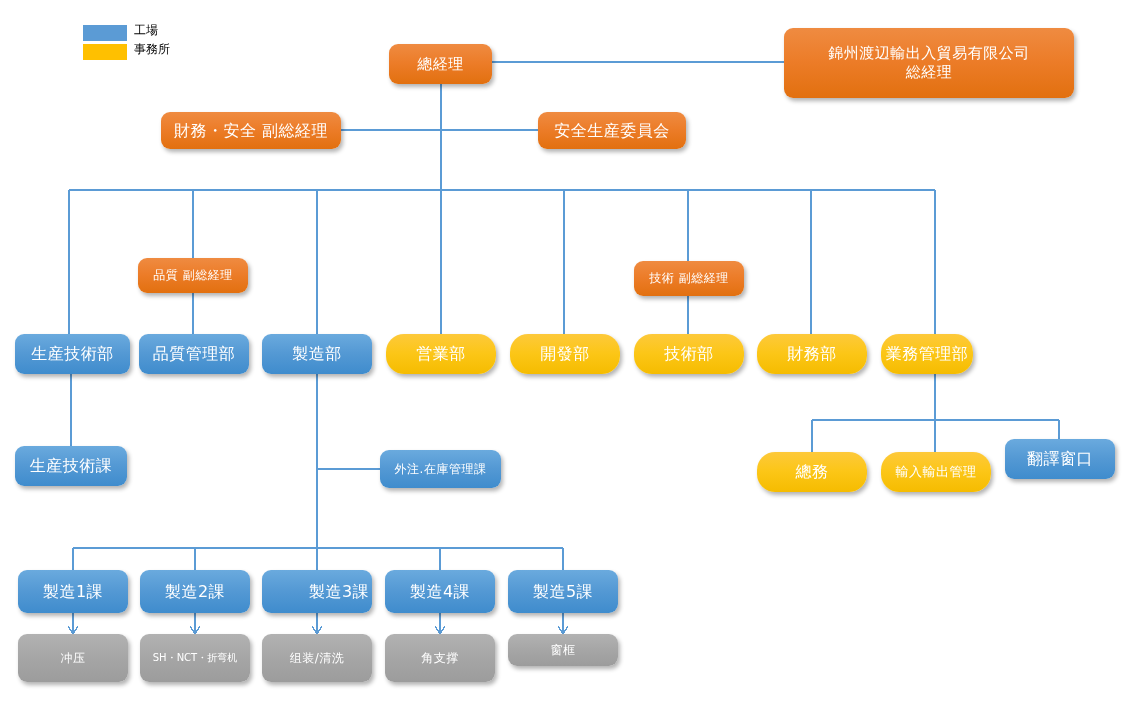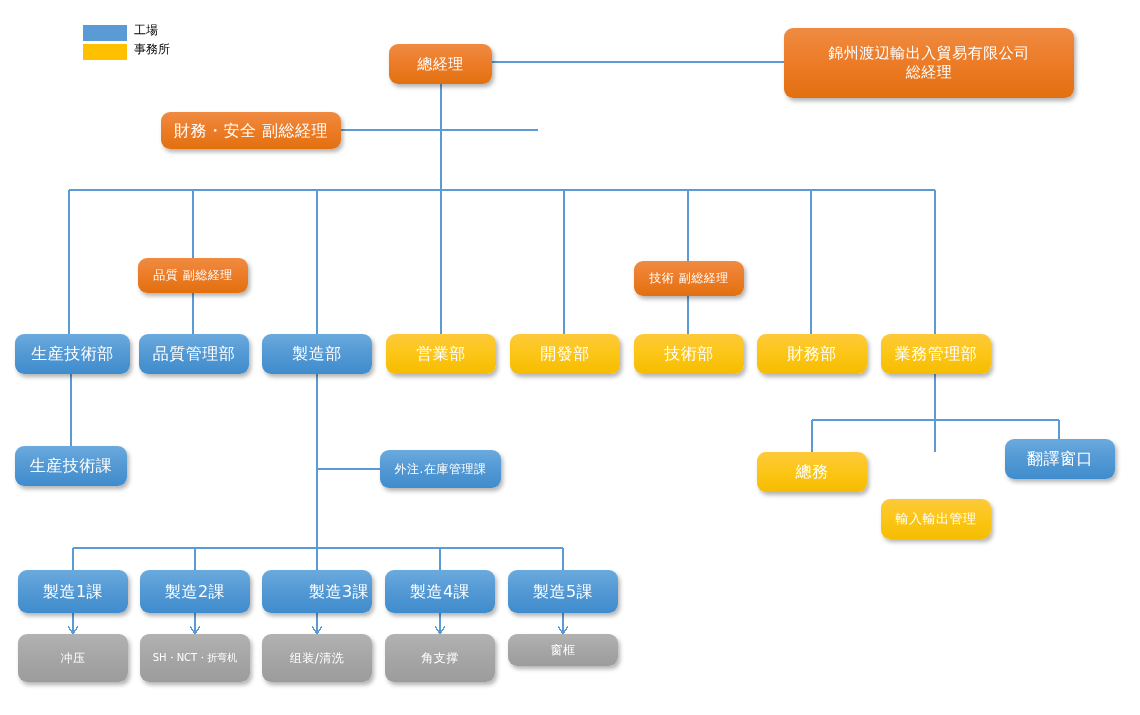--- a/index.html
+++ b/index.html
@@ -35,20 +35,21 @@
     z-index: 4;
   }
   .orange {
     background: linear-gradient(to bottom, #ef8b41 0%, #ec7c28 48%, #e2700f 100%);
   }
   .blue {
     background: linear-gradient(to bottom, #6aaade 0%, #5499d4 48%, #3f8ccd 100%);
   }
   .yellow {
     background: linear-gradient(to bottom, #fdc93b 0%, #fcc617 48%, #f5bc00 100%);
+    border-radius: 18px;
   }
   .gray {
     background: linear-gradient(to bottom, #b2b2b2 0%, #a6a6a6 48%, #9c9c9c 100%);
   }
   .legend-sw {
     position: absolute;
     width: 44px; height: 16px;
     z-index: 5;
   }
   .legend-sw.blue { background: #5b9bd5; box-shadow: none; border-radius: 0; }
@@ -131,40 +132,41 @@
   <div class="legend-sw yellow" style="left:83px; top:44px;"></div>
   <div class="legend-label" style="left:134px; top:41px;">事務所</div>
 
   <div class="node orange f15" style="left:389px; top:44px; width:103px; height:40px;">總経理</div>
 
   <div class="node orange f15" style="left:784px; top:28px; width:290px; height:70px; white-space:pre-line;">錦州渡辺輸出入貿易有限公司
 総経理</div>
 
   <div class="node orange f14" style="left:161px; top:112px; width:180px; height:37px;">財務・安全 副総経理</div>
 
+  <div class="node orange f14" style="left:538px; top:112px; width:148px; height:37px;">安全生産委員会</div>
 
   <div class="node orange f12" style="left:138px; top:258px; width:110px; height:35px;">品質 副総経理</div>
 
   <div class="node orange f12" style="left:634px; top:261px; width:110px; height:35px;">技術 副総経理</div>
 
   <div class="node blue f14" style="left:15px; top:334px; width:115px; height:40px;">生産技術部</div>
   <div class="node blue f14" style="left:139px; top:334px; width:110px; height:40px;">品質管理部</div>
   <div class="node blue f14" style="left:262px; top:334px; width:110px; height:40px;">製造部</div>
   <div class="node yellow f14" style="left:386px; top:334px; width:110px; height:40px;">営業部</div>
   <div class="node yellow f14" style="left:510px; top:334px; width:110px; height:40px;">開發部</div>
   <div class="node yellow f14" style="left:634px; top:334px; width:110px; height:40px;">技術部</div>
   <div class="node yellow f14" style="left:757px; top:334px; width:110px; height:40px;">財務部</div>
-  <div class="node yellow f14" style="left:881px; top:334px; width:110px; height:40px;">業務管理部</div>
+  <div class="node yellow f14" style="left:881px; top:334px; width:92px; height:40px;">業務管理部</div>
 
   <div class="node blue f14" style="left:15px; top:446px; width:112px; height:40px;">生産技術課</div>
 
   <div class="node blue f12" style="left:380px; top:450px; width:121px; height:38px;">外注.在庫管理課</div>
 
   <div class="node yellow f14" style="left:757px; top:452px; width:110px; height:40px;">總務</div>
-  <div class="node yellow f13" style="left:881px; top:452px; width:110px; height:40px;margin-top:47px;">輸入輸出管理</div>
+  <div class="node yellow f13" style="left:881px; top:452px; width:110px; height:40px;">輸入輸出管理</div>
   <div class="node blue f14" style="left:1005px; top:439px; width:110px; height:40px;">翻譯窗口</div>
 
   <div class="node blue f14" style="left:18px; top:570px; width:110px; height:43px;">製造1課</div>
   <div class="node blue f14" style="left:140px; top:570px; width:110px; height:43px;">製造2課</div>
   <div class="node blue f14" style="left:262px; top:570px; width:110px; height:43px;padding-left:44px;">製造3課</div>
   <div class="node blue f14" style="left:385px; top:570px; width:110px; height:43px;text-align:center;">製造4課</div>
   <div class="node blue f14" style="left:508px; top:570px; width:110px; height:43px;">製造5課</div>
 
   <div class="node gray f12" style="left:18px; top:634px; width:110px; height:48px;">冲压</div>
   <div class="node gray f10 mono-ish" style="left:140px; top:634px; width:110px; height:48px;">SH・NCT・折弯机</div>

